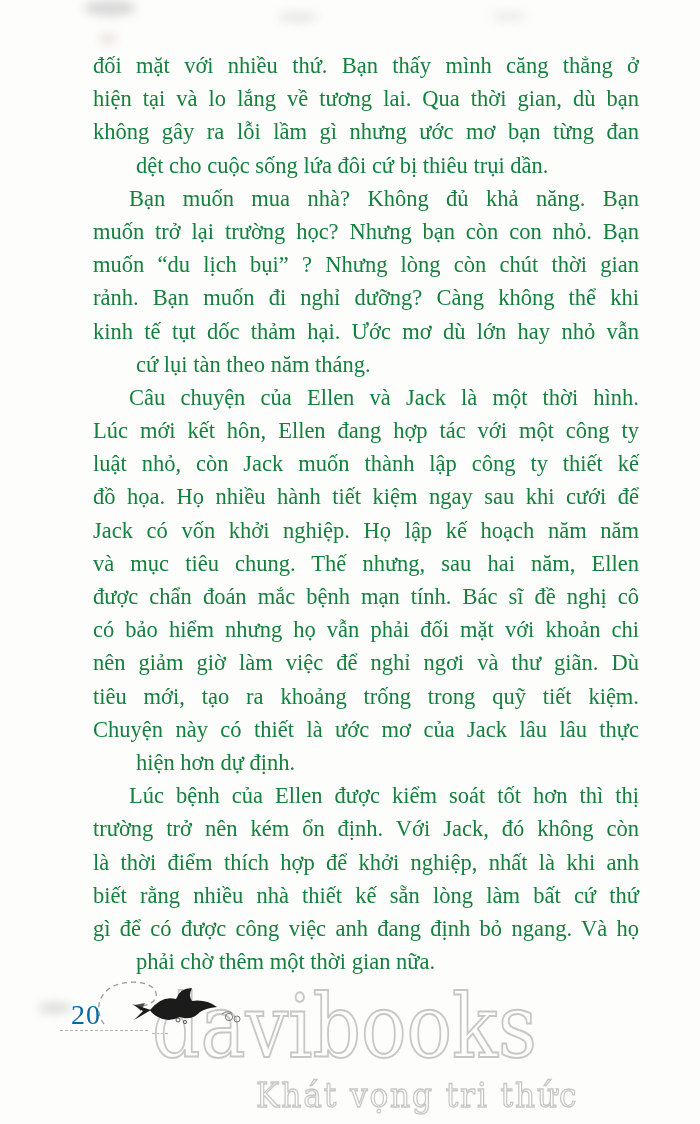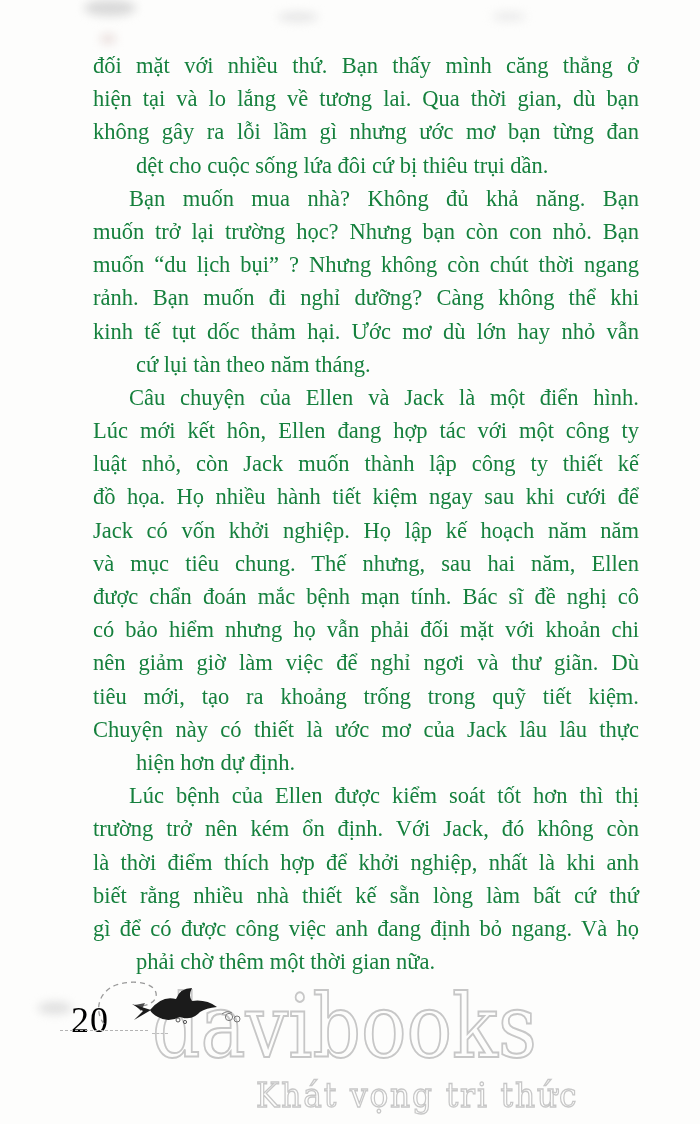--- a/index.html
+++ b/index.html
@@ -17,21 +17,21 @@
   
   .text-block{position:absolute;left:93px;top:49px;width:546px;color:#15803d;
               font-size:22.5px;z-index:2;}
   .para{margin:0;}
   .line{height:33.2px;line-height:33.2px;text-align:justify;text-align-last:justify;
         white-space:normal;}
   .line.last{text-align-last:left;margin-left:43px;}
   .line.indent{text-indent:36px;}
 
   
-  .page-number{position:absolute;left:71px;top:999px;font-size:36px;color:#000000;
+  .page-number{position:absolute;left:71px;top:999px;font-size:28px;color:#0369a1;
                z-index:3;letter-spacing:1px;}
   .dash-under{position:absolute;left:60px;top:1030px;width:88px;height:0;
               border-top:1.6px dashed #b3b3b3;z-index:3;}
   .dash-under2{position:absolute;left:152px;top:1033px;width:16px;height:0;
                border-top:1.6px dashed #bdbdbd;z-index:3;}
   .bird-svg{position:absolute;left:92px;top:977px;z-index:3;}
 
   
   .watermark-brand{position:absolute;left:152px;top:983px;z-index:1;
       font-family:"DejaVu Serif","Liberation Serif",serif;
@@ -62,27 +62,27 @@
   <div class="text-block">
       <div class="para">
         <div class="line">đối mặt với nhiều thứ. Bạn thấy mình căng thẳng ở</div>
         <div class="line">hiện tại và lo lắng về tương lai. Qua thời gian, dù bạn</div>
         <div class="line">không gây ra lỗi lầm gì nhưng ước mơ bạn từng đan</div>
         <div class="line last">dệt cho cuộc sống lứa đôi cứ bị thiêu trụi dần.</div>
       </div>
       <div class="para">
         <div class="line indent">Bạn muốn mua nhà? Không đủ khả năng. Bạn</div>
         <div class="line">muốn trở lại trường học? Nhưng bạn còn con nhỏ. Bạn</div>
-        <div class="line">muốn “du lịch bụi” ? Nhưng không còn chút thời ngang</div>
+        <div class="line">muốn “du lịch bụi” ? Nhưng lòng còn chút thời gian</div>
         <div class="line">rảnh. Bạn muốn đi nghỉ dưỡng? Càng không thể khi</div>
         <div class="line">kinh tế tụt dốc thảm hại. Ước mơ dù lớn hay nhỏ vẫn</div>
         <div class="line last">cứ lụi tàn theo năm tháng.</div>
       </div>
       <div class="para">
-        <div class="line indent">Câu chuyện của Ellen và Jack là một điển hình.</div>
+        <div class="line indent">Câu chuyện của Ellen và Jack là một thời hình.</div>
         <div class="line">Lúc mới kết hôn, Ellen đang hợp tác với một công ty</div>
         <div class="line">luật nhỏ, còn Jack muốn thành lập công ty thiết kế</div>
         <div class="line">đồ họa. Họ nhiều hành tiết kiệm ngay sau khi cưới để</div>
         <div class="line">Jack có vốn khởi nghiệp. Họ lập kế hoạch năm năm</div>
         <div class="line">và mục tiêu chung. Thế nhưng, sau hai năm, Ellen</div>
         <div class="line">được chẩn đoán mắc bệnh mạn tính. Bác sĩ đề nghị cô</div>
         <div class="line">có bảo hiểm nhưng họ vẫn phải đối mặt với khoản chi</div>
         <div class="line">nên giảm giờ làm việc để nghỉ ngơi và thư giãn. Dù</div>
         <div class="line">tiêu mới, tạo ra khoảng trống trong quỹ tiết kiệm.</div>
         <div class="line">Chuyện này có thiết là ước mơ của Jack lâu lâu thực</div>

